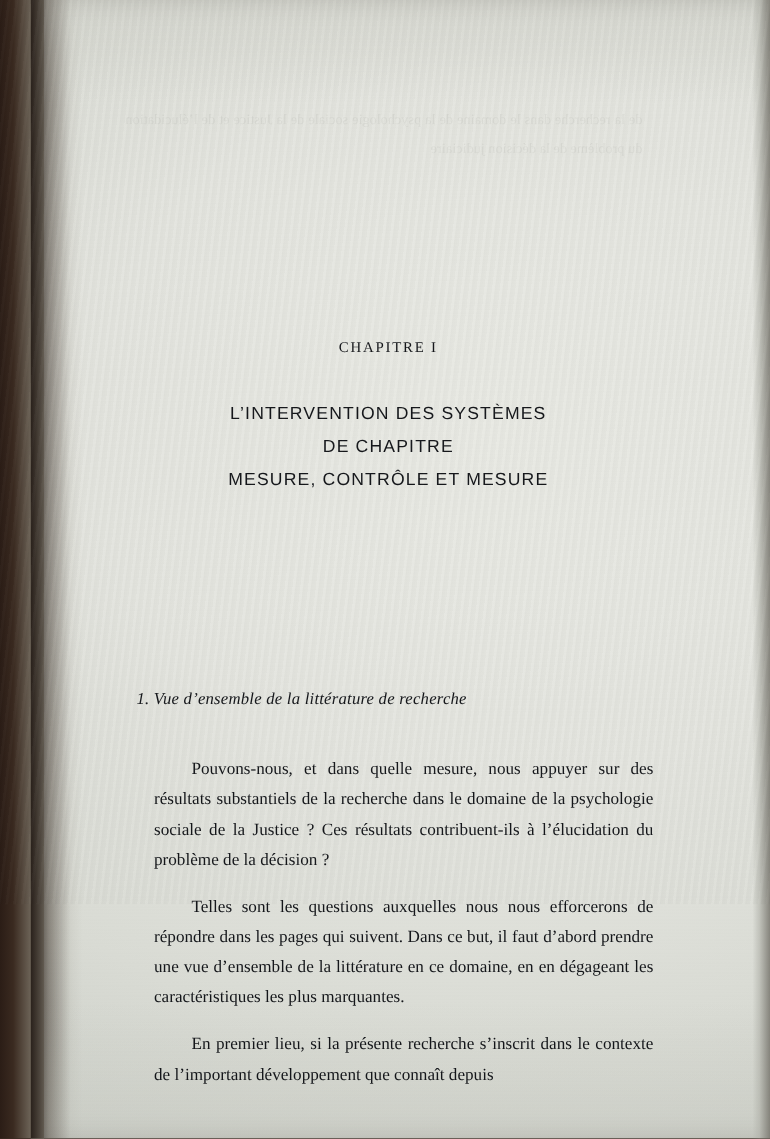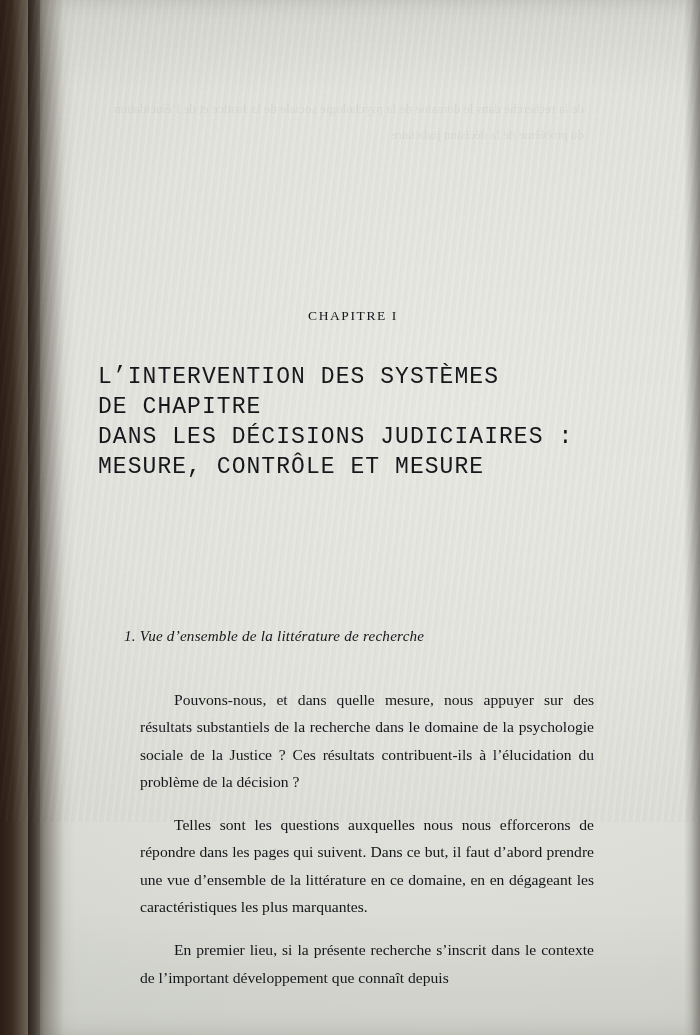--- a/index.html
+++ b/index.html
@@ -108,24 +108,25 @@
     font-size: 13.5px;
     letter-spacing: 1.6px;
     font-family: "Liberation Serif", serif;
   }
 
   .chapter-title {
     position: absolute;
     top: 362px;
     left: 0;
     width: 510px;
-    font-size: 23px;
+    text-align: center;
+    font-size: 16px;
     line-height: 30px;
     letter-spacing: 1.05px;
-    font-family: Liberation Mono, monospace;
+    font-family: Liberation Sans, sans-serif;
   }
   .chapter-title .tline { display: block; white-space: nowrap; }
 
   .section-head {
     position: absolute;
     top: 627px;
     left: 26px;
     width: 484px;
     font-style: italic;
     font-size: 15.2px;
@@ -175,21 +176,20 @@
 
     <div class="bleed">de la recherche dans le domaine de la psychologie sociale de la Justice et de l’élucidation du problème de la décision judiciaire</div>
 
     <div class="typeblock">
 
       <div class="chapter-label">CHAPITRE I</div>
 
       <div class="chapter-title">
         <span class="tline">L’INTERVENTION DES SYSTÈMES</span>
         <span class="tline">DE CHAPITRE</span>
-        <span class="tline">DANS LES DÉCISIONS JUDICIAIRES :</span>
         <span class="tline">MESURE, CONTRÔLE ET MESURE</span>
       </div>
 
       <div class="section-head">1. Vue d’ensemble de la littérature de recherche</div>
 
       <div class="body-text">
         <p>Pouvons-nous, et dans quelle mesure, nous appuyer sur des résultats substantiels de la recherche dans le domaine de la psychologie sociale de la Justice ? Ces résultats contribuent-ils à l’élucidation du problème de la décision ?</p>
         <p>Telles sont les questions auxquelles nous nous efforcerons de répondre dans les pages qui suivent. Dans ce but, il faut d’abord prendre une vue d’ensemble de la littérature en ce domaine, en en dégageant les caractéristiques les plus marquantes.</p>
         <p>En premier lieu, si la présente recherche s’inscrit dans le contexte de l’important développement que connaît depuis</p>
       </div>

